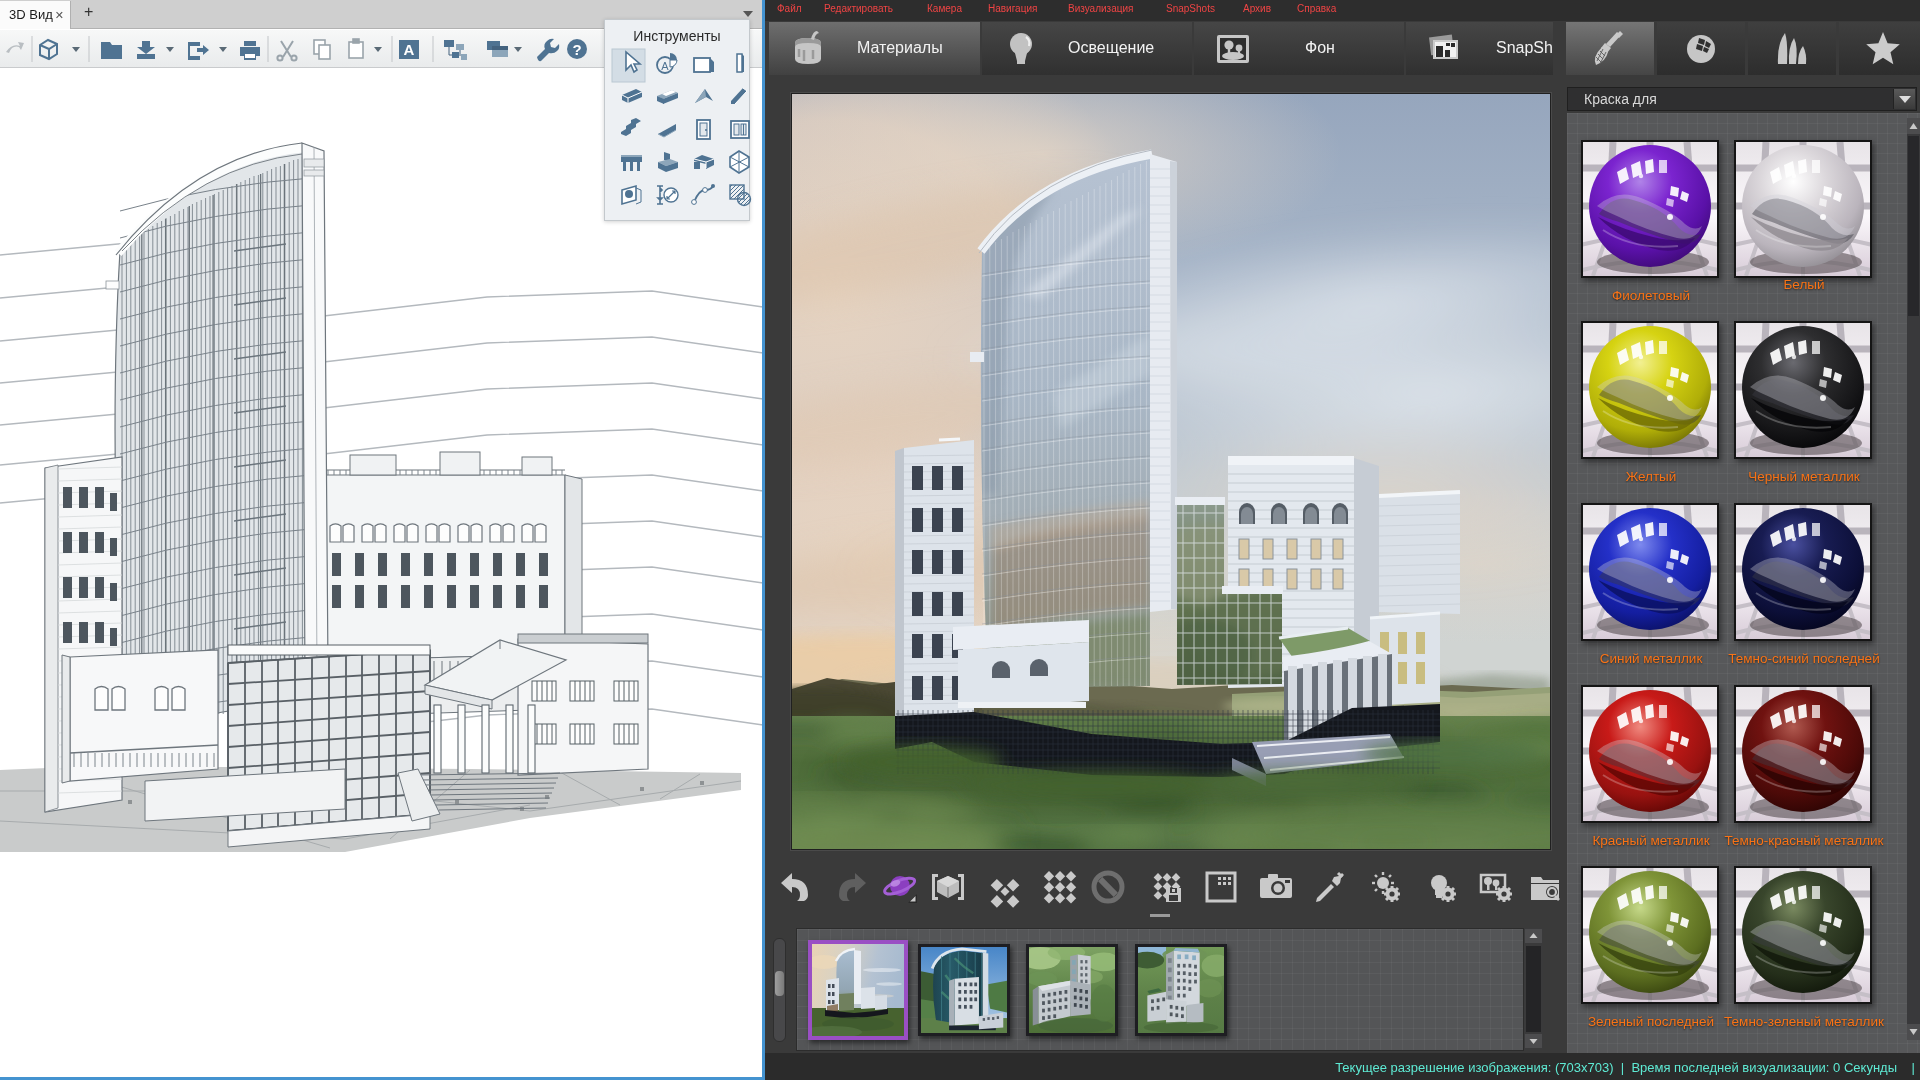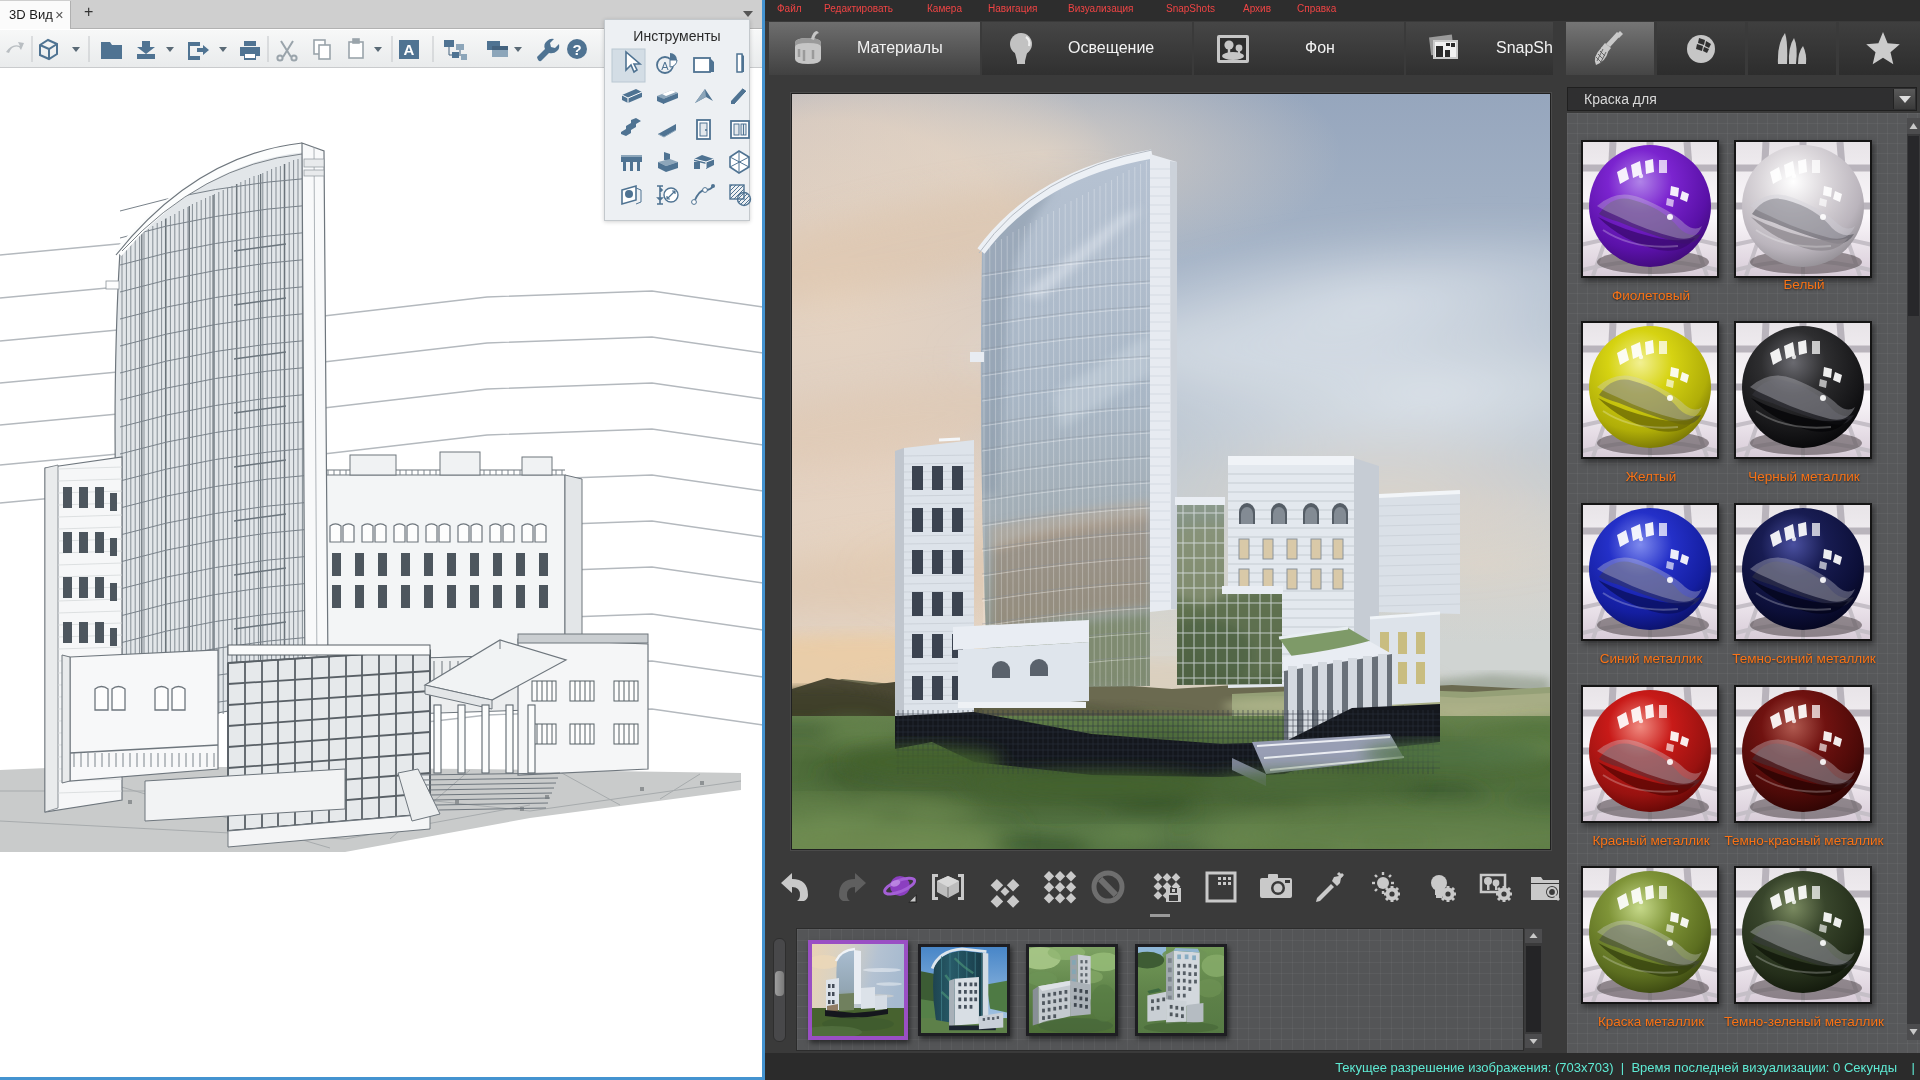--- a/index.html
+++ b/index.html
@@ -2044,21 +2044,21 @@
             <path d="M62,19 l8,-2 1,13 -8,2 z"></path>
  <path d="M76,18 l8,0 0,13 -8,0 z" opacity="0.8"></path>
  <path d="M88,44 l8,2 -1,9 -8,-2 z"></path>
             <path d="M99,49 l7,3 -2,8 -7,-3 z"></path>
  <path d="M84,56 l7,2 -1,7 -7,-2 z" opacity="0.7"></path>
 </g>
 <circle cx="87" cy="75" r="3" fill="#fff" opacity="0.9"></circle>
 <circle cx="58" cy="34" r="2.2" fill="#fff" opacity="0.8"></circle>
 <path d="M20,88 Q50,108 95,104" stroke="#ffffff" stroke-width="2" fill="none" opacity="0.25"></path>
 </svg></div>
-      <div class="matl" style="left:153px;top:564px">Темно-синий металлик</div>
+      <div class="matl" style="left:153px;top:564px">Темно-синий последней</div>
       <div class="mthumb" style="left:14px;top:598px"><svg width="134" height="134" viewBox="0 0 134 134">
 <defs>
 <radialGradient id="sg6" cx="42%" cy="30%" r="75%">
  <stop offset="0%" stop-color="#f08a80"></stop>
               <stop offset="35%" stop-color="#c81a18"></stop>
  <stop offset="75%" stop-color="#981210"></stop>
               <stop offset="100%" stop-color="#5c0604"></stop>
 </radialGradient>
 <linearGradient id="bg6" x1="0" y1="0" x2="0" y2="1">
  <stop offset="0%" stop-color="#e8e4e8"></stop>
@@ -2185,21 +2185,21 @@
             <path d="M62,19 l8,-2 1,13 -8,2 z"></path>
  <path d="M76,18 l8,0 0,13 -8,0 z" opacity="0.8"></path>
  <path d="M88,44 l8,2 -1,9 -8,-2 z"></path>
             <path d="M99,49 l7,3 -2,8 -7,-3 z"></path>
  <path d="M84,56 l7,2 -1,7 -7,-2 z" opacity="0.7"></path>
 </g>
 <circle cx="87" cy="75" r="3" fill="#fff" opacity="0.9"></circle>
 <circle cx="58" cy="34" r="2.2" fill="#fff" opacity="0.8"></circle>
 <path d="M20,88 Q50,108 95,104" stroke="#ffffff" stroke-width="2" fill="none" opacity="0.25"></path>
 </svg></div>
-      <div class="matl" style="left:0px;top:927px">Краска металлик</div>
+      <div class="matl" style="left:0px;top:927px">Зеленый последней</div>
       <div class="mthumb" style="left:167px;top:779px"><svg width="134" height="134" viewBox="0 0 134 134">
 <defs>
 <radialGradient id="sg9" cx="42%" cy="30%" r="75%">
  <stop offset="0%" stop-color="#7a8a60"></stop>
               <stop offset="35%" stop-color="#39462c"></stop>
  <stop offset="75%" stop-color="#242e1a"></stop>
               <stop offset="100%" stop-color="#10160a"></stop>
 </radialGradient>
 <linearGradient id="bg9" x1="0" y1="0" x2="0" y2="1">
  <stop offset="0%" stop-color="#e8e4e8"></stop>

